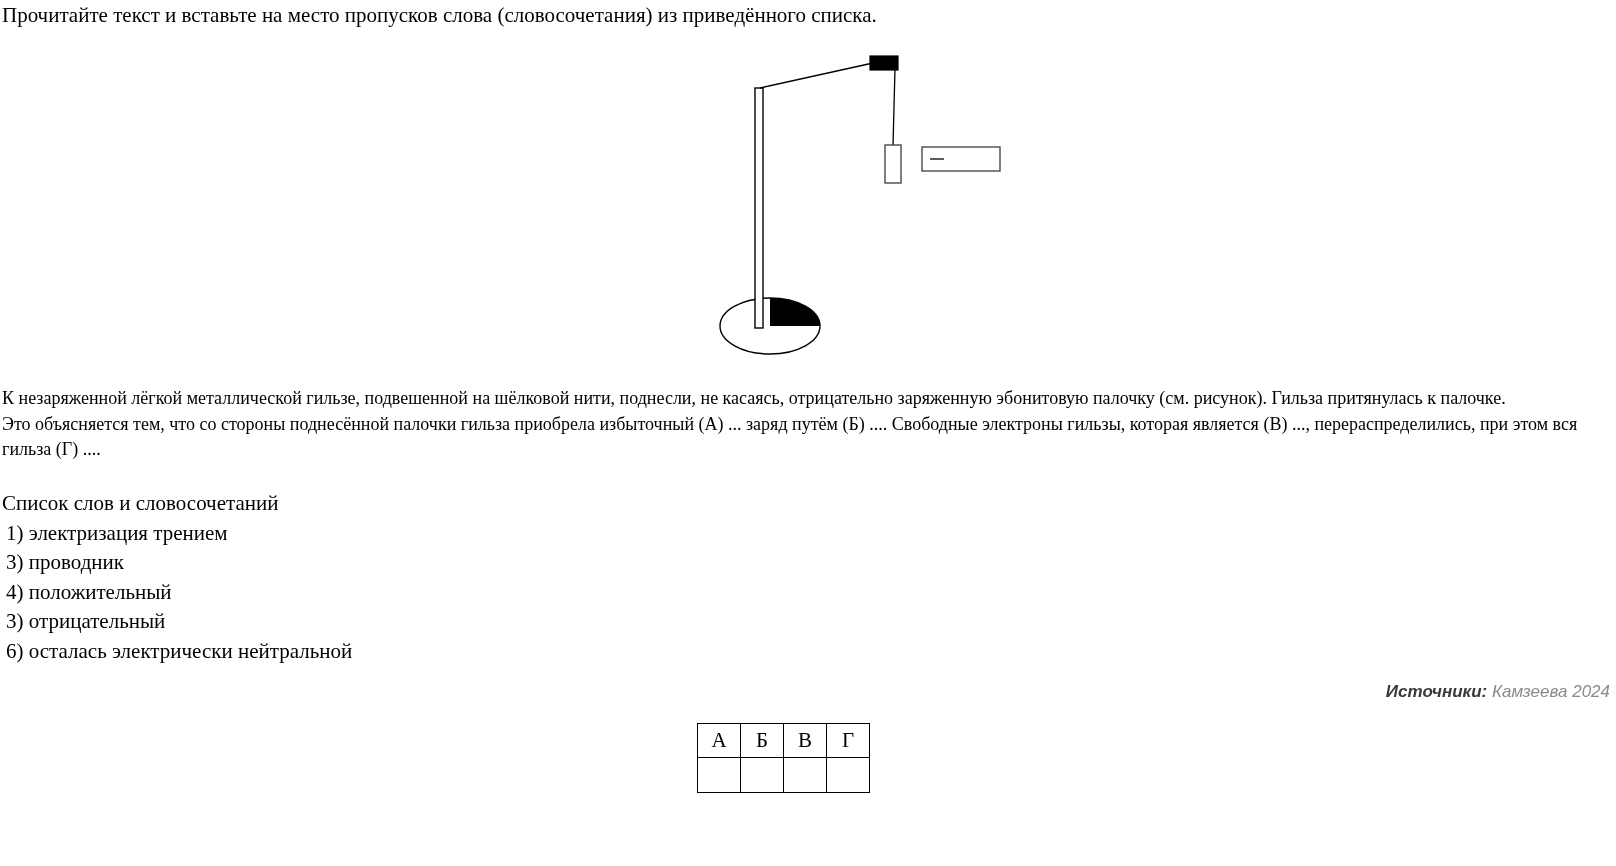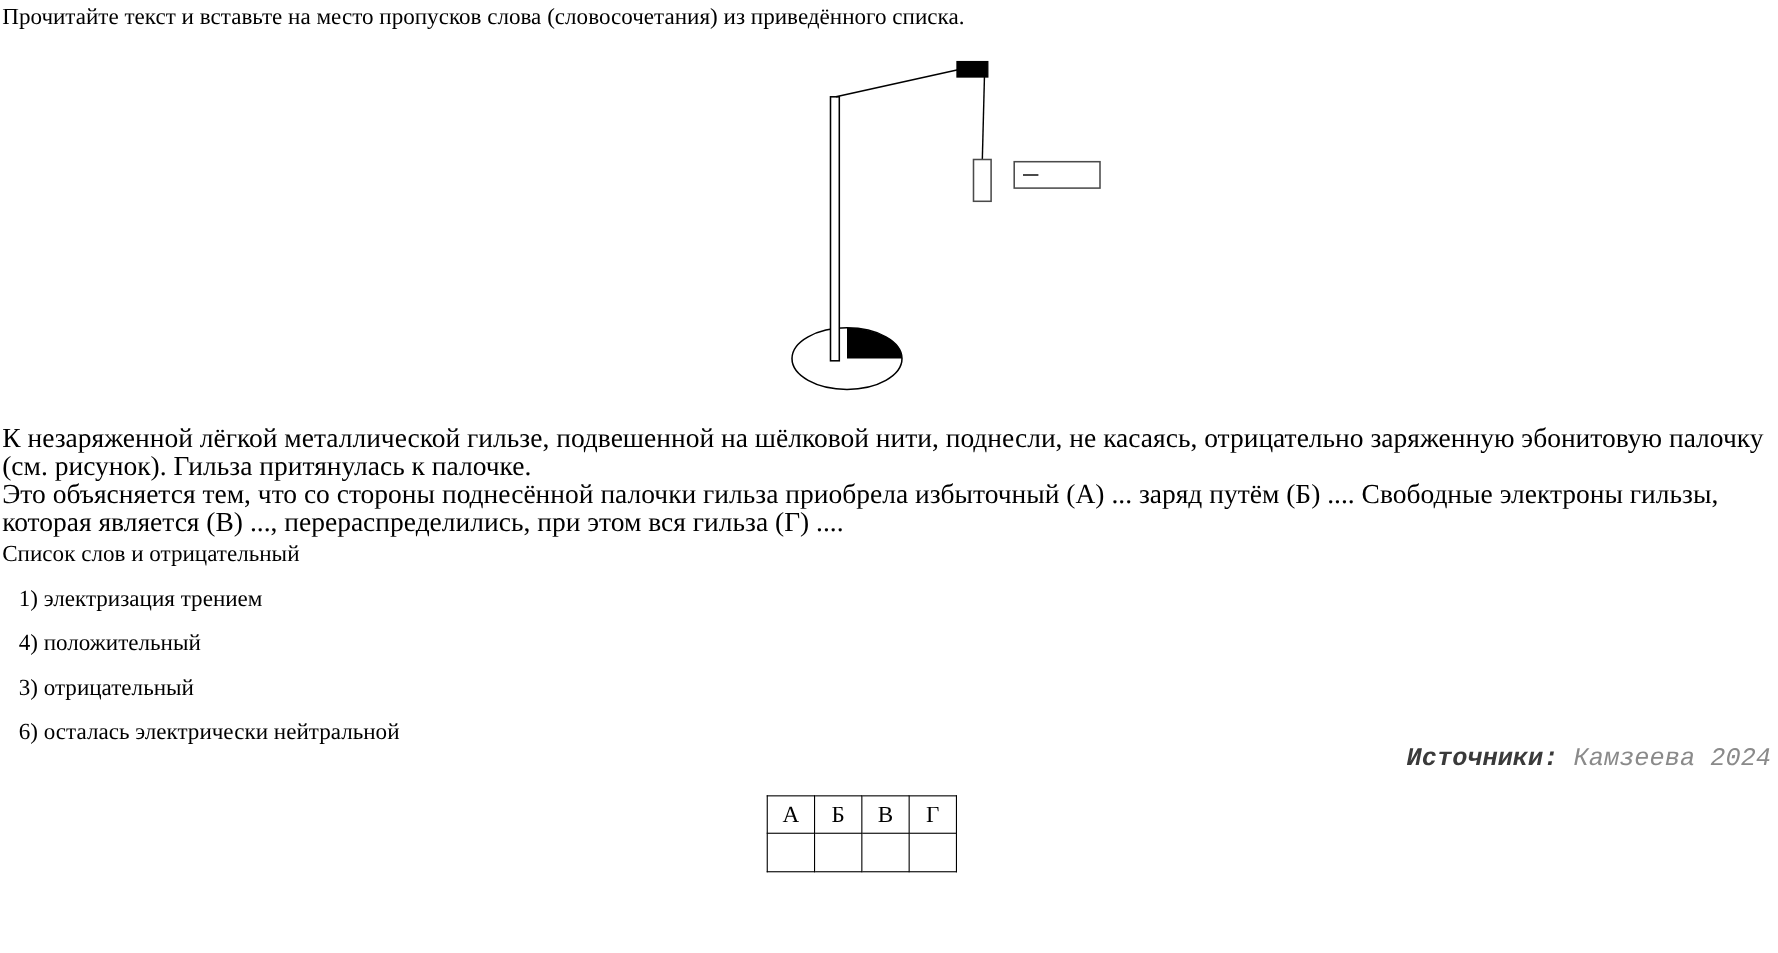--- a/index.html
+++ b/index.html
@@ -44,21 +44,21 @@
   .figure svg {
     display: block;
   }
 
   
   .bodytext {
     position: absolute;
     left: 2px;
     top: 386px;
     width: 1612px;
-    font-size: 25px;
+    font-size: 18px;
     line-height: 25.6px;
   }
   .bodytext p {
     margin: 0;
     padding: 0;
   }
   .para-wrap {
     
   }
 
@@ -72,21 +72,21 @@
   }
   .listblock .list-title {
     margin: 0;
   }
   .listblock ol {
     margin: 0;
     padding: 0;
     list-style: none;
   }
   .listblock li {
-    margin: 15px;
+    margin: 4px;
     padding: 0;
     white-space: nowrap;
   }
 
   
   .answer-table {
     position: absolute;
     left: 697px;
     top: 723px;
     border-collapse: collapse;
@@ -102,23 +102,23 @@
   }
   .answer-table tr.answers td {
     height: 34px;
   }
 
   
   .footer {
     position: absolute;
     right: 6px;
     bottom: 2px;
-    font-size: 23px;
+    font-size: 17px;
     font-style: italic;
-    font-family: Liberation Mono, monospace;
+    font-family: Liberation Sans, sans-serif;
     white-space: nowrap;
   }
   .footer .src-label {
     font-weight: bold;
     color: #3a3a3a;
   }
   .footer .src-value {
     color: #8a8a8a;
   }
 </style>
@@ -151,23 +151,24 @@
       <line x1="250" y1="113" x2="264" y2="113" stroke="#4a4a4a" stroke-width="1.8"></line>
     </svg>
   </div>
 
   <div class="bodytext">
     <p class="para-wrap">К незаряженной лёгкой металлической гильзе, подвешенной на шёлковой нити, поднесли, не касаясь, отрицательно заряженную эбонитовую палочку (см. рисунок). Гильза притянулась к палочке.</p>
     <p class="para-wrap">Это объясняется тем, что со стороны поднесённой палочки гильза приобрела избыточный (А) ... заряд путём (Б) .... Свободные электроны гильзы, которая является (В) ..., перераспределились, при этом вся гильза (Г) ....</p>
   </div>
 
   <div class="listblock">
-    <p class="list-title">Список слов и отрицательный</p>
+    <p class="list-title">Список слов и словосочетаний</p>
     <ol>
       <li>1) электризация трением</li>
+      <li>3) проводник</li>
       <li>4) положительный</li>
       <li>3) отрицательный</li>
       <li>6) осталась электрически нейтральной</li>
     </ol>
   </div>
 
   <table class="answer-table">
     <tbody>
       <tr class="headers">
         <td>А</td>

